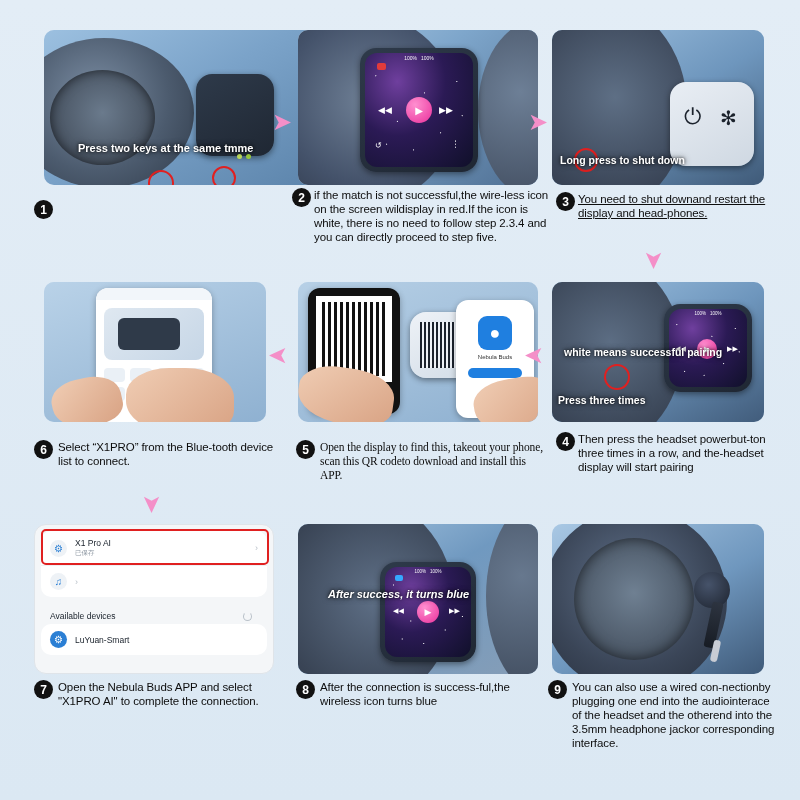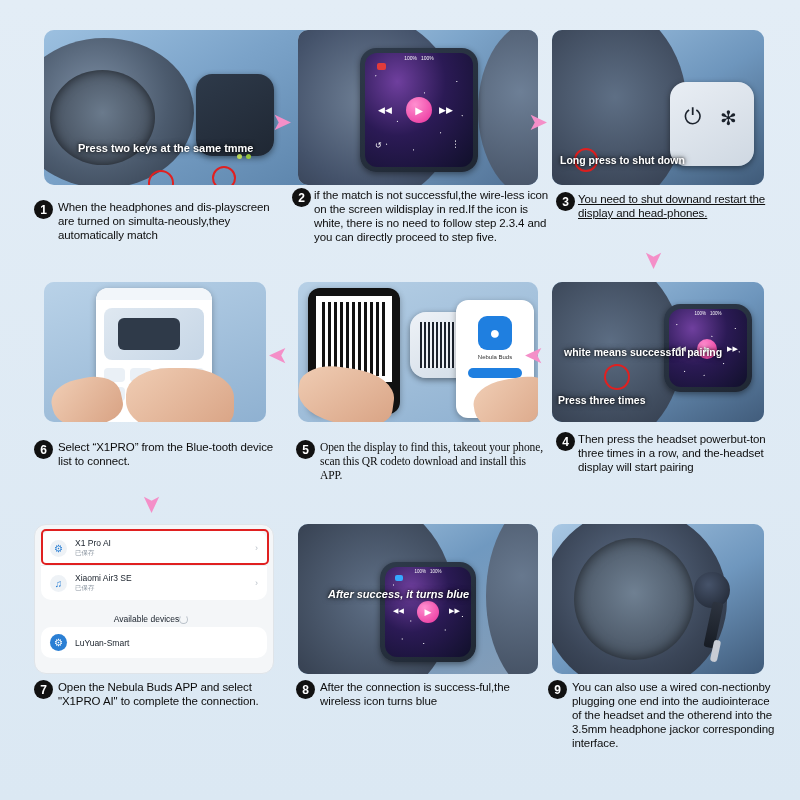--- a/index.html
+++ b/index.html
@@ -158,21 +158,21 @@
     display:flex;align-items:center;justify-content:center;
     font-size:10px;
   }
   .bt-txt { flex:1; }
   .bt-name { font-size:8.5px; color:#18202a; }
   .bt-sub { font-size:6.5px; color:#8d97a2; margin-top:1px; }
   .bt-chev { color:#b9c1c9; font-size:9px; }
   .bt-head {
     font-size:8.5px; color:#18202a;
     padding:8px 21px 3px 15px;
-    display:flex; align-items:center; justify-content:center;
+    display:flex; align-items:center; justify-content:space-between;
   }
   .spinner {
     width:9px;height:9px;border-radius:50%;
     border:1.4px solid #b9c1c9; border-top-color:transparent;
   }
   .jack {
     position:absolute;
     background:linear-gradient(180deg,#2d3440,#171c24);
     border-radius:3px;
   }
@@ -187,21 +187,20 @@
     <div class="ear-pad" style="left:-30px;top:8px;width:180px;height:150px;background:radial-gradient(circle at 45% 40%,#7c8ea4 0%,#4c5b6e 55%,#2f3a49 100%);"></div>
     <div class="ear-pad" style="left:6px;top:40px;width:105px;height:95px;background:radial-gradient(circle at 50% 45%,#6a7a8c,#39424f);box-shadow:inset 0 0 12px rgba(0,0,0,.6);"></div>
     <div class="display-box" style="left:152px;top:44px;width:78px;height:82px;"></div>
     <div class="red-circle" style="left:104px;top:140px;width:26px;height:26px;"></div>
     <div class="red-circle" style="left:168px;top:136px;width:24px;height:24px;"></div>
     <div style="position:absolute;left:193px;top:124px;width:5px;height:5px;border-radius:50%;background:#bddc5b;"></div>
     <div style="position:absolute;left:202px;top:124px;width:5px;height:5px;border-radius:50%;background:#9ccb3d;"></div>
     <div class="annot" style="left:34px;top:112px;">Press two keys at the same tmme</div>
   </div>
   <div class="num" style="left:34px;top:200px;">1</div>
-  <div class="cap" style="left:58px;top:200px;width:230px;">When the headphones and dis-playscreen are turned on simulta-neously,they automatically match</div>
 
   <div class="arrow" style="left:272px;top:110px;">➤</div>
 
   <div class="panel" style="left:298px;top:30px;width:240px;height:155px;">
     <div class="ph-head" style="background:linear-gradient(140deg,#a8c7e2 0%,#7ea6cb 40%,#4e6e92 100%);"></div>
     <div class="ear-pad" style="left:-40px;top:-18px;width:200px;height:195px;background:radial-gradient(circle at 55% 45%,#6f8096 0%,#44526a 55%,#2a3342 100%);"></div>
     <div class="ear-pad" style="left:180px;top:-10px;width:120px;height:180px;background:radial-gradient(circle at 35% 40%,#6d7f96,#3b4658);"></div>
     <div class="display-box" style="left:62px;top:18px;width:118px;height:124px;">
       <div class="screen" style="left:5px;top:5px;right:5px;bottom:5px;">
         <div class="stars"></div>
@@ -324,24 +323,20 @@
       <div class="bt-row">
         <div class="bt-ic">⚙</div>
         <div class="bt-txt">
           <div class="bt-name">X1 Pro AI</div>
           <div class="bt-sub">已保存</div>
         </div>
         <div class="bt-chev">›</div>
       </div>
       <div class="bt-row">
         <div class="bt-ic">♫</div>
-        <div class="bt-txt">
-          <div class="bt-name">Xiaomi Air3 SE</div>
-          <div class="bt-sub">已保存</div>
-        </div>
         <div class="bt-chev">›</div>
       </div>
     </div>
     <div class="bt-head">
       <span>Available devices</span>
       <span class="spinner"></span>
     </div>
     <div class="bt-card" style="margin-top:0;">
       <div class="bt-row">
         <div class="bt-ic" style="background:#2b7fd4;color:#fff;">⚙</div>

